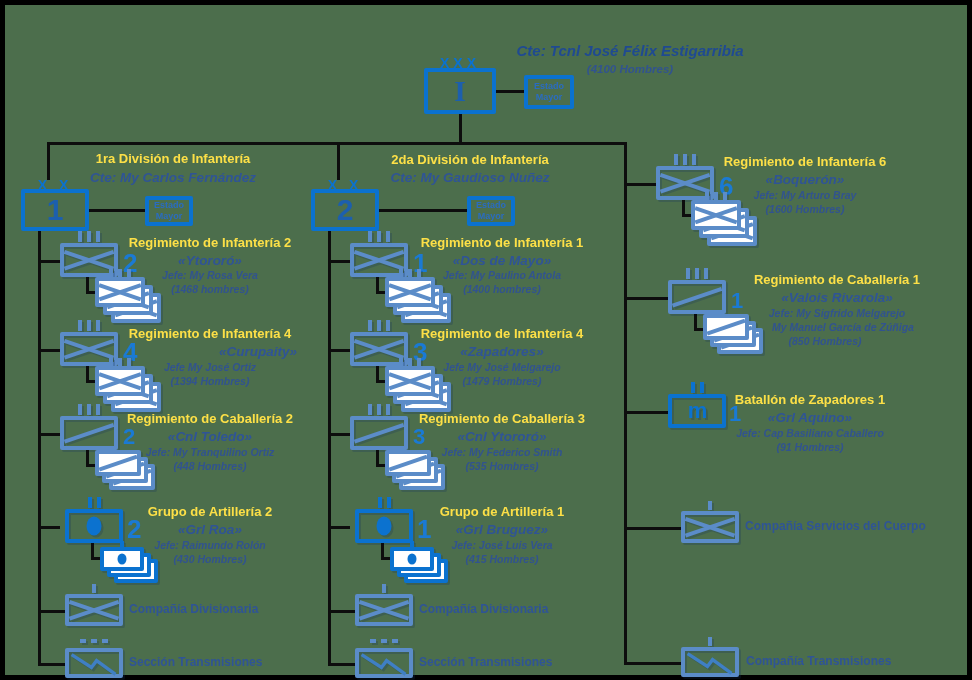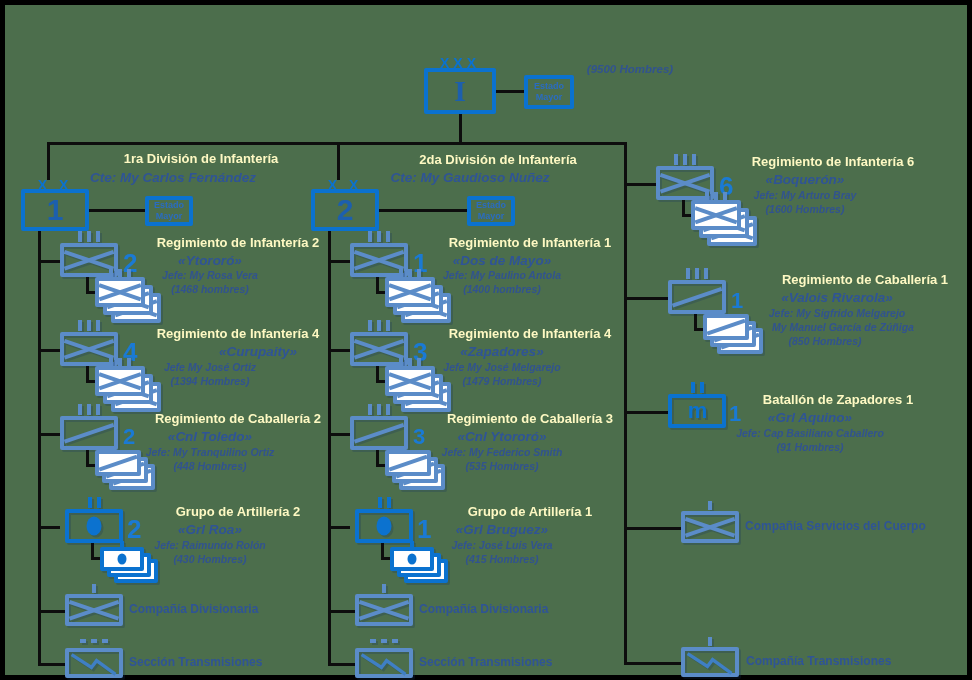--- a/index.html
+++ b/index.html
@@ -25,21 +25,21 @@
   }
   .t-sub {
     font-size: 15px; font-weight: bold; font-style: italic; color:#1f4a92;
     text-align:center;
   }
   .t-small {
     font-size: 11.5px; font-weight: bold; font-style: italic; color:#31538f;
     text-align:center;
   }
   .t-head {
-    font-size: 13px; font-weight: bold; color:#fef9c3; text-align:center;margin-left:28px;
+    font-size: 13px; font-weight: bold; color:#fde047; text-align:center;
   }
   .t-unitname {
     font-size: 13.5px; font-weight: bold; font-style: italic; color:#2f5496;
     text-align:center;
   }
   .t-line {
     font-size: 10.5px; font-weight: bold; font-style: italic; color:#31538f;
     text-align:center;
   }
   .t-plain {
@@ -128,21 +128,22 @@
     font-size:9px; font-weight:bold; color:#2a6cc0; line-height:1.25;
   }
   .sh {  filter: drop-shadow(2px 2px 0 rgba(20,50,90,.25)); }
 </style>
 </head>
 <body>
 
 <div id="board">
   <div class="canvas">
 
-    <div class="txt t-small centerbox" style="left:625px; top:58px;">(9500 Hombres)</div>
+    <div class="txt t-sub centerbox" style="left:625px; top:38px;">Cte: Tcnl José Félix Estigarribia</div>
+    <div class="txt t-small centerbox" style="left:625px; top:58px;">(4100 Hombres)</div>
 
     <div class="ech-lbl" style="left:420px; top:50px; width:70px;">XXX</div>
 
     <div class="hq-box" style="left:419px; top:63px; width:72px; height:46px;">
       <span class="roman">I</span>
     </div>
 
     <div class="staff-box" style="left:519px; top:70px; width:50px; height:34px;">
       <span>Estado</span>
       <span>Mayor</span>

